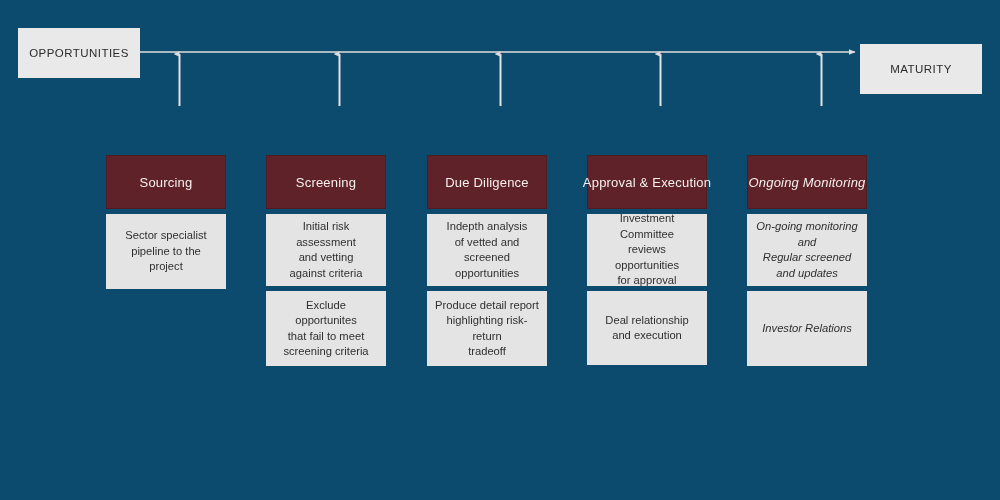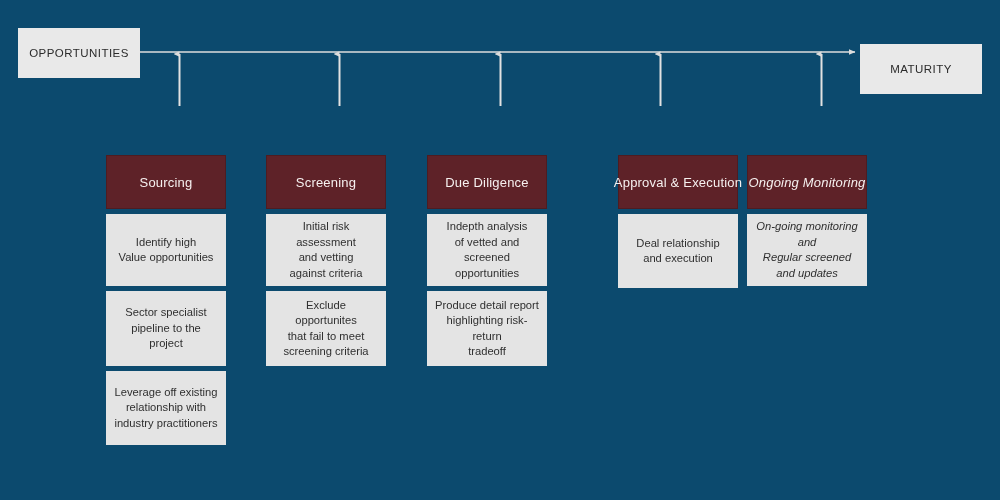--- a/index.html
+++ b/index.html
@@ -125,32 +125,23 @@
   </div>
 
   <div class="endpoint" id="endpoint-right">
     <span class="endpoint-label">MATURITY</span>
   </div>
 
   <div class="column" style="left:106px;">
     <div class="col-header">
       <span class="col-header-label">Sourcing</span>
     </div>
-    <div class="cell cell-h72">
-      <span class="cell-text">Identify high
-Value opportunities</span>
-    </div>
     <div class="cell cell-h75">
       <span class="cell-text">Sector specialist
 pipeline to the project</span>
-    </div>
-    <div class="cell cell-h74">
-      <span class="cell-text">Leverage off existing
-relationship with
-industry practitioners</span>
     </div>
   </div>
 
   <div class="column" style="left:266px;">
     <div class="col-header">
       <span class="col-header-label">Screening</span>
     </div>
     <div class="cell cell-h72">
       <span class="cell-text">Initial risk assessment
 and vetting
@@ -172,34 +163,42 @@
 of vetted and screened
 opportunities</span>
     </div>
     <div class="cell cell-h75">
       <span class="cell-text">Produce detail report
 highlighting risk-return
 tradeoff</span>
     </div>
   </div>
 
-  <div class="column" style="left:618px;">
+  <div class="column" style="left:587px;">
     <div class="col-header">
       <span class="col-header-label">Approval &amp; Execution</span>
+    </div>
+    <div class="cell cell-h72">
+      <span class="cell-text">Investment Committee
+reviews opportunities
+for approval</span>
     </div>
     <div class="cell cell-h74">
       <span class="cell-text">Deal relationship
 and execution</span>
     </div>
   </div>
 
   <div class="column" style="left:747px;font-style:italic;">
     <div class="col-header">
       <span class="col-header-label">Ongoing Monitoring</span>
     </div>
     <div class="cell cell-h72">
       <span class="cell-text">On-going monitoring and
 Regular screened
 and updates</span>
     </div>
+    <div class="cell cell-h75">
+      <span class="cell-text">Investor Relations</span>
+    </div>
   </div>
 
 </div>
 
 </body></html>

